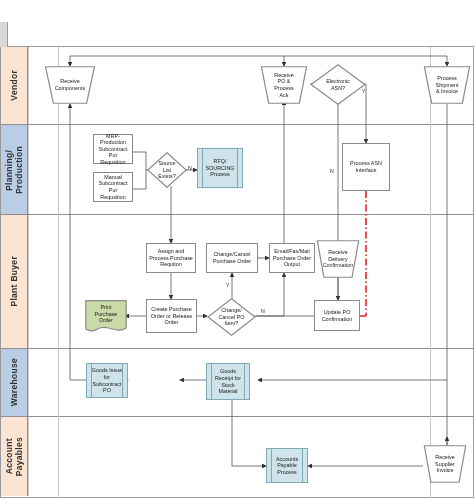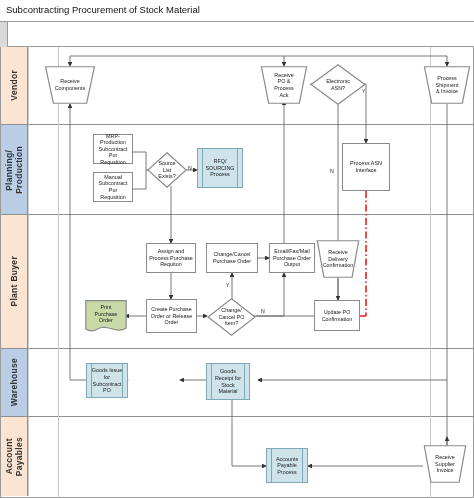--- a/index.html
+++ b/index.html
@@ -62,23 +62,20 @@
   .doc .doc-fill{position:absolute;left:0;top:0;width:100%;height:100%;}
   .doc .doc-txt{position:relative;z-index:2;width:86%;padding-bottom:5px;}
 
   .edge-label{position:absolute;font-size:5.2px;color:#222;}
 </style>
 </head>
 <body>
 
 <div id="root">
 
-  <div id="title-bar">
-    <div id="title-text">Subcontracting Procurement of Stock Material</div>
-  </div>
   <div id="header-row"></div>
   <div id="left-gutter"></div>
 
   <div id="lanes">
 
     <div class="lane lane-peach" style="top:0px;height:78px;">
       <div class="lane-label">
           <span>Vendor</span>
         </div>
       <div class="lane-body"></div>

